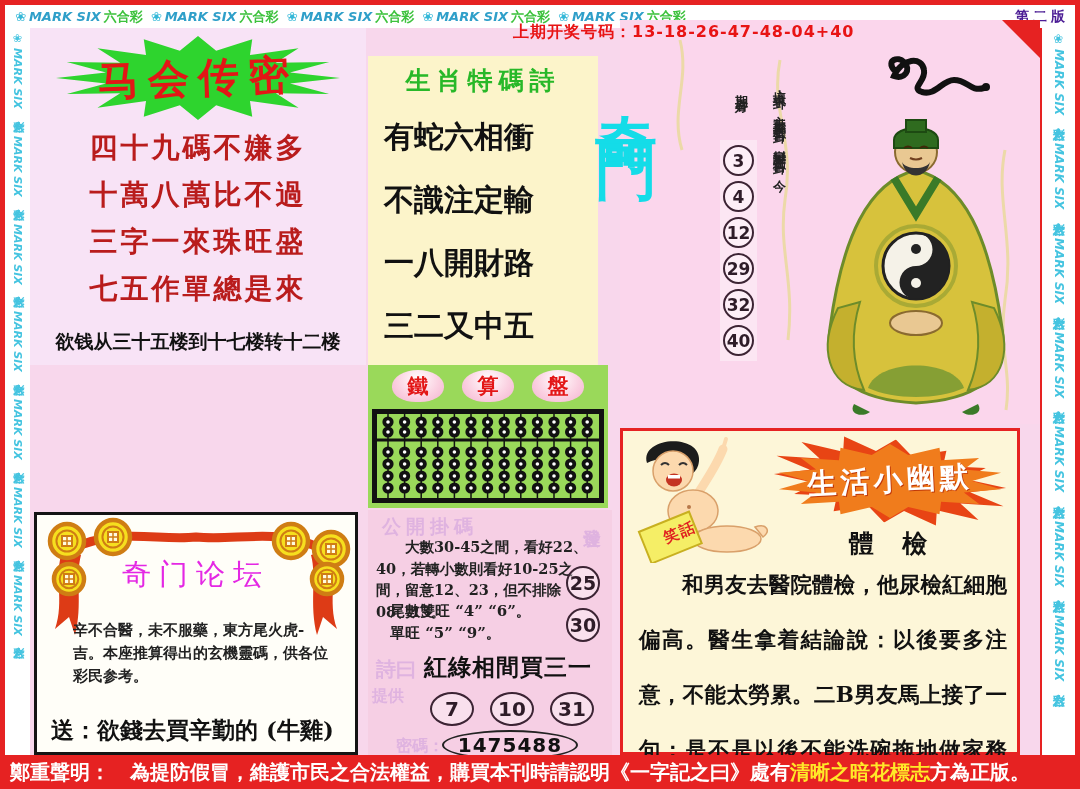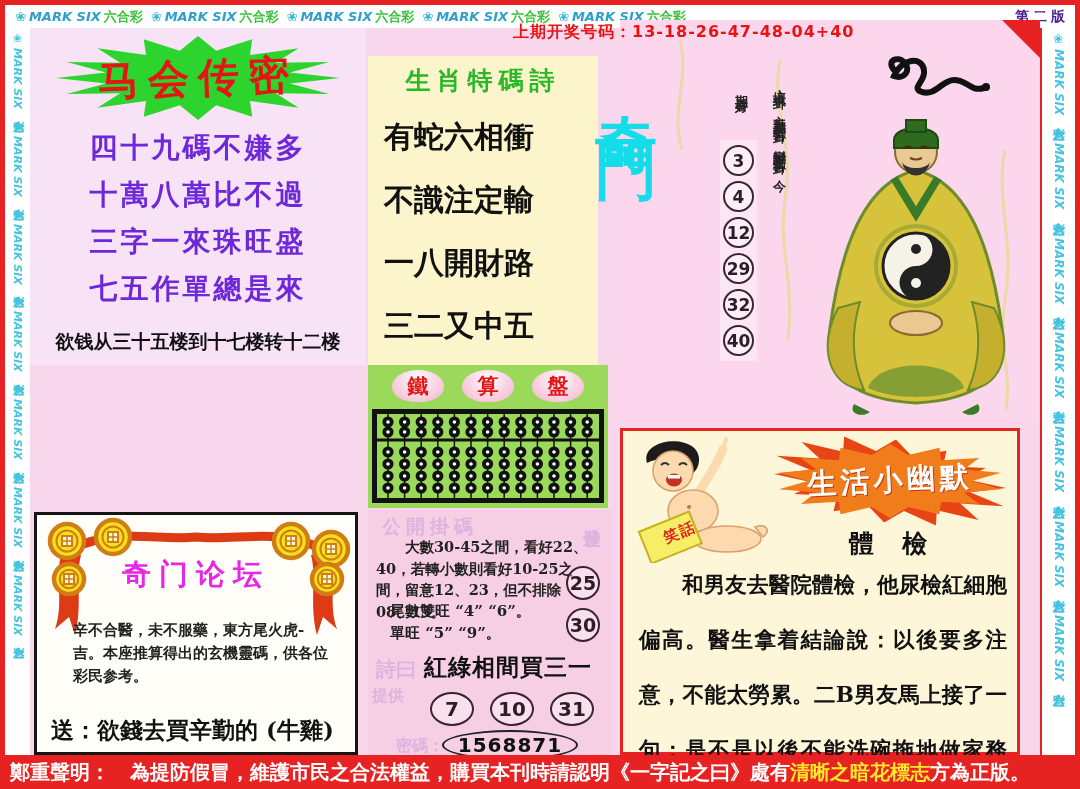--- a/index.html
+++ b/index.html
@@ -31,21 +31,21 @@
     font-weight:bold;font-size:16px;color:#e81414;letter-spacing:1px;z-index:8;margin-left:16px;}
 
   
   .p-machuanmi{position:absolute;left:30px;top:28px;width:336px;height:337px;background:#f8e3f6;}
   .burst-wrap{position:absolute;left:26px;top:8px;width:284px;height:84px;}
   .burst-bg{position:absolute;inset:0;background:#2ed42e;}
   .burst-text{position:absolute;inset:0;display:flex;align-items:center;justify-content:center;
     font-weight:bold;color:#e31616;font-size:41px;letter-spacing:9px;transform:rotate(-2deg);
     font-family:"DejaVu Sans",sans-serif;}
   .mc-lines{position:absolute;left:0;right:0;top:96px;text-align:center;
-    font-size:28px;font-weight:bold;color:#6d28d9;letter-spacing:3px;line-height:47px;}
+    font-size:28px;font-weight:bold;color:#b91c1c;letter-spacing:3px;line-height:47px;}
   .mc-footer{position:absolute;left:0;right:0;bottom:10px;text-align:center;
     font-size:19px;font-weight:bold;color:#111;}
 
   
   .p-shengxiao{position:absolute;left:368px;top:56px;width:230px;height:310px;background:#fcf4ca;}
   .sx-title{margin-top:8px;text-align:center;font-size:25px;font-weight:bold;color:#28b828;
     letter-spacing:6px;font-family:"DejaVu Sans",sans-serif;}
   .sx-lines{margin-top:8px;padding-left:16px;font-size:30px;font-weight:bold;color:#111;line-height:63px;}
 
   
@@ -107,21 +107,21 @@
   .tp-code-label{position:absolute;left:28px;top:226px;font-size:16px;font-weight:bold;}
   .code-pill{position:absolute;left:74px;top:220px;width:136px;height:30px;border:2.5px solid #222;
     border-radius:50%;display:flex;align-items:center;justify-content:center;
     font-size:20px;font-weight:bold;color:#111;font-family:"DejaVu Sans",sans-serif;letter-spacing:1px;}
 
   
   .p-forum{position:absolute;left:34px;top:512px;width:324px;height:243px;background:#fffef8;
     border:3px solid #141414;}
   .fm-deco{position:absolute;left:0;top:0;}
   .fm-title{position:absolute;left:0;top:40px;width:100%;text-align:center;font-size:29px;
-    font-weight:bold;color:#e428e4;letter-spacing:8px;font-family:"DejaVu Sans",sans-serif;}
+    font-weight:normal;color:#e428e4;letter-spacing:8px;font-family:"DejaVu Sans",sans-serif;}
   .fm-body{position:absolute;left:36px;top:104px;width:256px;font-size:15px;line-height:23px;
     color:#222;font-weight:bold;}
   .fm-attn{position:absolute;left:36px;top:176px;font-size:16px;font-weight:bold;color:#222;}
   .fm-gift{position:absolute;left:14px;top:200px;font-size:23px;font-weight:bold;color:#111;}
 
   
   .p-joke{position:absolute;left:620px;top:428px;width:400px;height:327px;background:#fdf6d8;
     border:3px solid #e62222;}
   .boy{position:absolute;left:4px;top:4px;}
   .paper-label{position:absolute;left:40px;top:92px;transform:rotate(-22deg);
@@ -525,21 +525,21 @@
     <div class="tp-odds">單旺 “5” “9”。</div>
     <div class="tp-wm-mid faint">提供</div>
     <div class="tp-poem-label faint">詩曰：</div>
     <div class="tp-poem">紅綠相間買三一</div>
     <div class="tp-poem-circles">
         <span class="num-circle">7</span>
         <span class="num-circle">10</span>
         <span class="num-circle">31</span>
       </div>
     <div class="tp-code-label faint">密碼：</div>
-    <div class="code-pill">1568871</div>
+    <div class="code-pill">1475488</div>
   </div>
 
   <div class="p-forum">
     <svg class="fm-deco" width="318" height="120" viewBox="0 0 318 120">
       <path d="M34 34 C80 12 120 26 159 22 C200 26 244 12 284 34" stroke="#dd3b16" stroke-width="9" fill="none"></path>
       <path d="M26 34 C16 60 28 86 18 114 L32 102 L38 120 C46 90 38 62 44 40 Z" fill="#dd3b16"></path>
       <path d="M292 34 C302 60 290 86 300 114 L286 102 L280 120 C272 90 280 62 274 40 Z" fill="#dd3b16"></path>
       <g id="forum-coins">
           <circle cx="30" cy="26" r="17" fill="#f6df1e" stroke="#cf7d14" stroke-width="4.5"></circle>
           <circle cx="30" cy="26" r="10.54" fill="none" stroke="#cf7d14" stroke-width="2"></circle>

